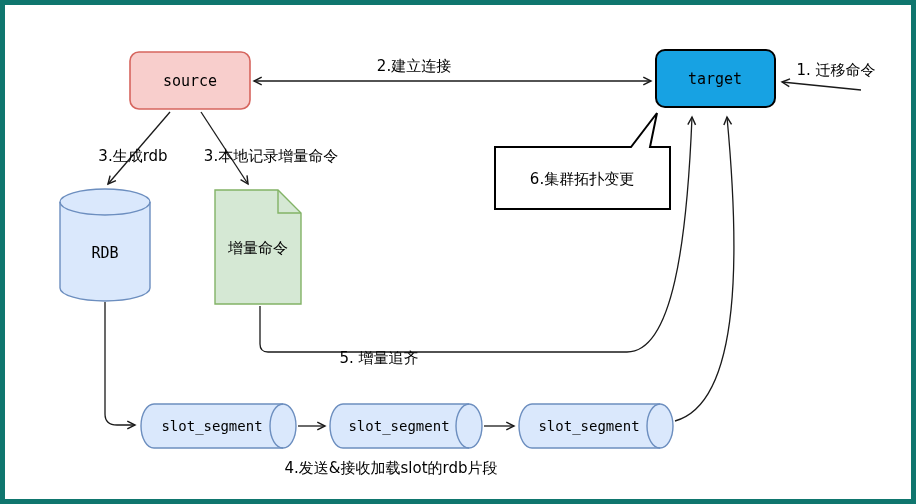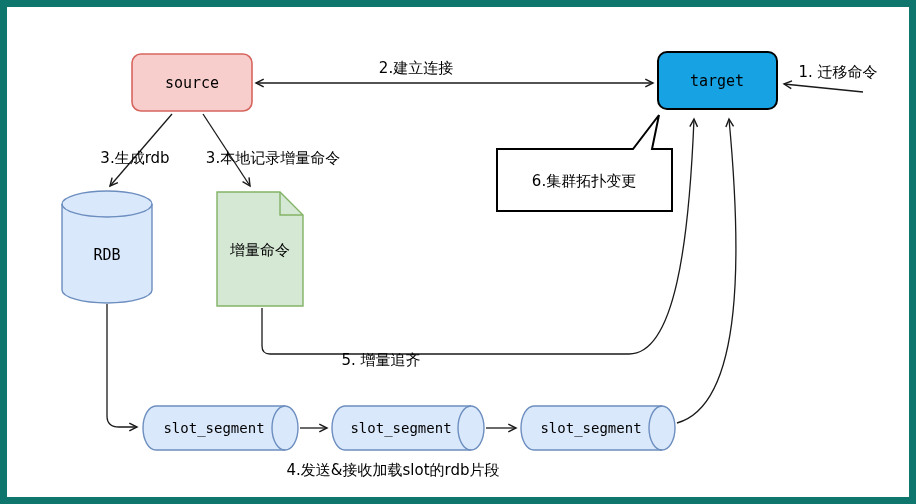--- a/index.html
+++ b/index.html
@@ -1,20 +1,20 @@
 <!DOCTYPE html>
 <html><head>
 <meta charset="utf-8">
 <style>
   html,body{margin:0;padding:0;background:#ffffff;}
   .canvas{
     position:relative;
     width:916px;height:504px;
     background:#ffffff;
-    border:7px solid #0f766e;
+    border:5px solid #0f766e;
     box-sizing:border-box;
     overflow:hidden;
   }
   svg text{fill:#000000;}
   .mono{font-family:"DejaVu Sans Mono","Liberation Mono",monospace;font-size:15px;}
   .mono-sm{font-family:"DejaVu Sans Mono","Liberation Mono",monospace;font-size:14px;}
   .cn{font-family:"DejaVu Sans","Liberation Sans",sans-serif;font-size:15px;}
 </style>
 </head>
 <body>

